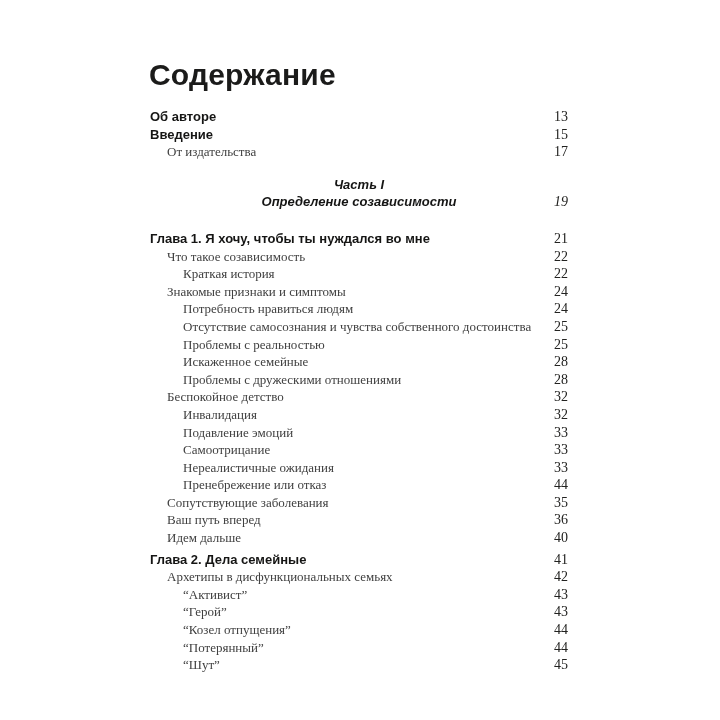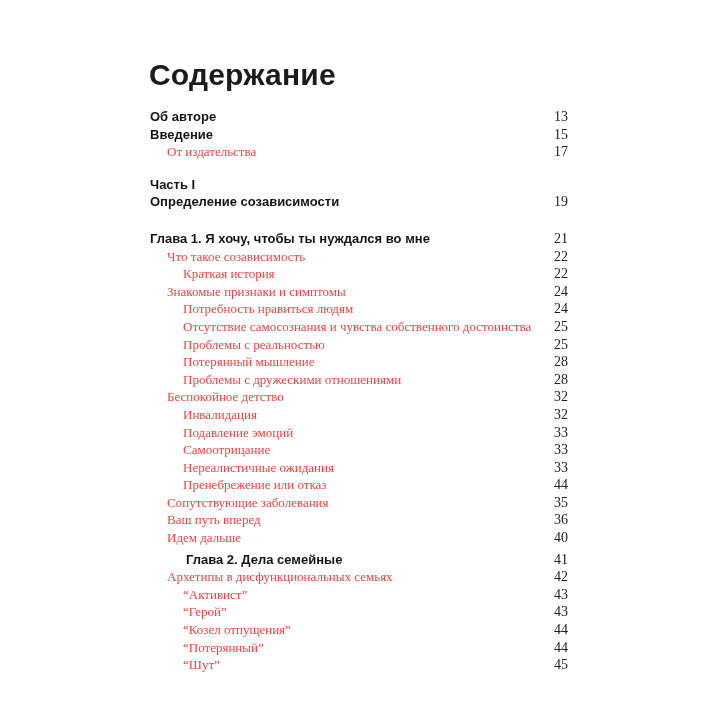--- a/index.html
+++ b/index.html
@@ -30,38 +30,38 @@
     width: 418px;
   }
   .toc-row {
     display: flex;
     align-items: baseline;
     height: 17.6px;
     line-height: 17.6px;
     font-size: 13px;
     white-space: nowrap;
   }
-  .toc-row .label { flex: 0 1 auto; color: #ef4444; }
+  .toc-row .label { flex: 0 1 auto; color: #404040; }
   .toc-row .spacer { flex: 1 1 auto; }
   .toc-row .num {
     flex: 0 0 auto;
     font-family: "Liberation Serif", serif;
     font-size: 14px;
     color: #222220;
     text-align: right;
   }
   .toc-row.bold .label {
     font-family: "Liberation Sans", sans-serif;
     font-weight: 700;
     font-size: 13px;
     color: #151514;
   }
   .toc-row.indent-1 .label { padding-left: 17px; }
   .toc-row.indent-2 .label { padding-left: 33px; }
-  .toc-row.center { position: relative; justify-content: flex-start; }
+  .toc-row.center { position: relative; justify-content: center; font-style: italic; }
   .toc-row.center .num { position: absolute; right: 0; top: 0; line-height: 17.6px; }
 </style>
 </head>
 <body>
 
 <div class="page">
   <h1 class="page-title">Содержание</h1>
 
   <div class="toc">
       <div class="toc-row bold indent-0">
@@ -118,21 +118,21 @@
     <span class="label">Отсутствие самосознания и чувства собственного достоинства</span>
     <span class="spacer"></span>
     <span class="num">25</span>
   </div>
       <div class="toc-row indent-2">
     <span class="label">Проблемы с реальностью</span>
     <span class="spacer"></span>
     <span class="num">25</span>
   </div>
       <div class="toc-row indent-2">
-    <span class="label">Потерянный мышление</span>
+    <span class="label">Искаженное семейные</span>
     <span class="spacer"></span>
     <span class="num">28</span>
   </div>
       <div class="toc-row indent-2">
     <span class="label">Проблемы с дружескими отношениями</span>
     <span class="spacer"></span>
     <span class="num">28</span>
   </div>
       <div class="toc-row indent-1">
     <span class="label">Беспокойное детство</span>
@@ -172,21 +172,21 @@
       <div class="toc-row indent-1">
     <span class="label">Ваш путь вперед</span>
     <span class="spacer"></span>
     <span class="num">36</span>
   </div>
       <div class="toc-row indent-1">
     <span class="label">Идем дальше</span>
     <span class="spacer"></span>
     <span class="num">40</span>
   </div>
-      <div class="toc-row bold indent-0" style="margin-top: 4px; margin-left: 36px;">
+      <div class="toc-row bold indent-0" style="margin-top: 4px;">
     <span class="label">Глава 2. Дела семейные</span>
     <span class="spacer"></span>
     <span class="num">41</span>
   </div>
       <div class="toc-row indent-1">
     <span class="label">Архетипы в дисфункциональных семьях</span>
     <span class="spacer"></span>
     <span class="num">42</span>
   </div>
       <div class="toc-row indent-2">

